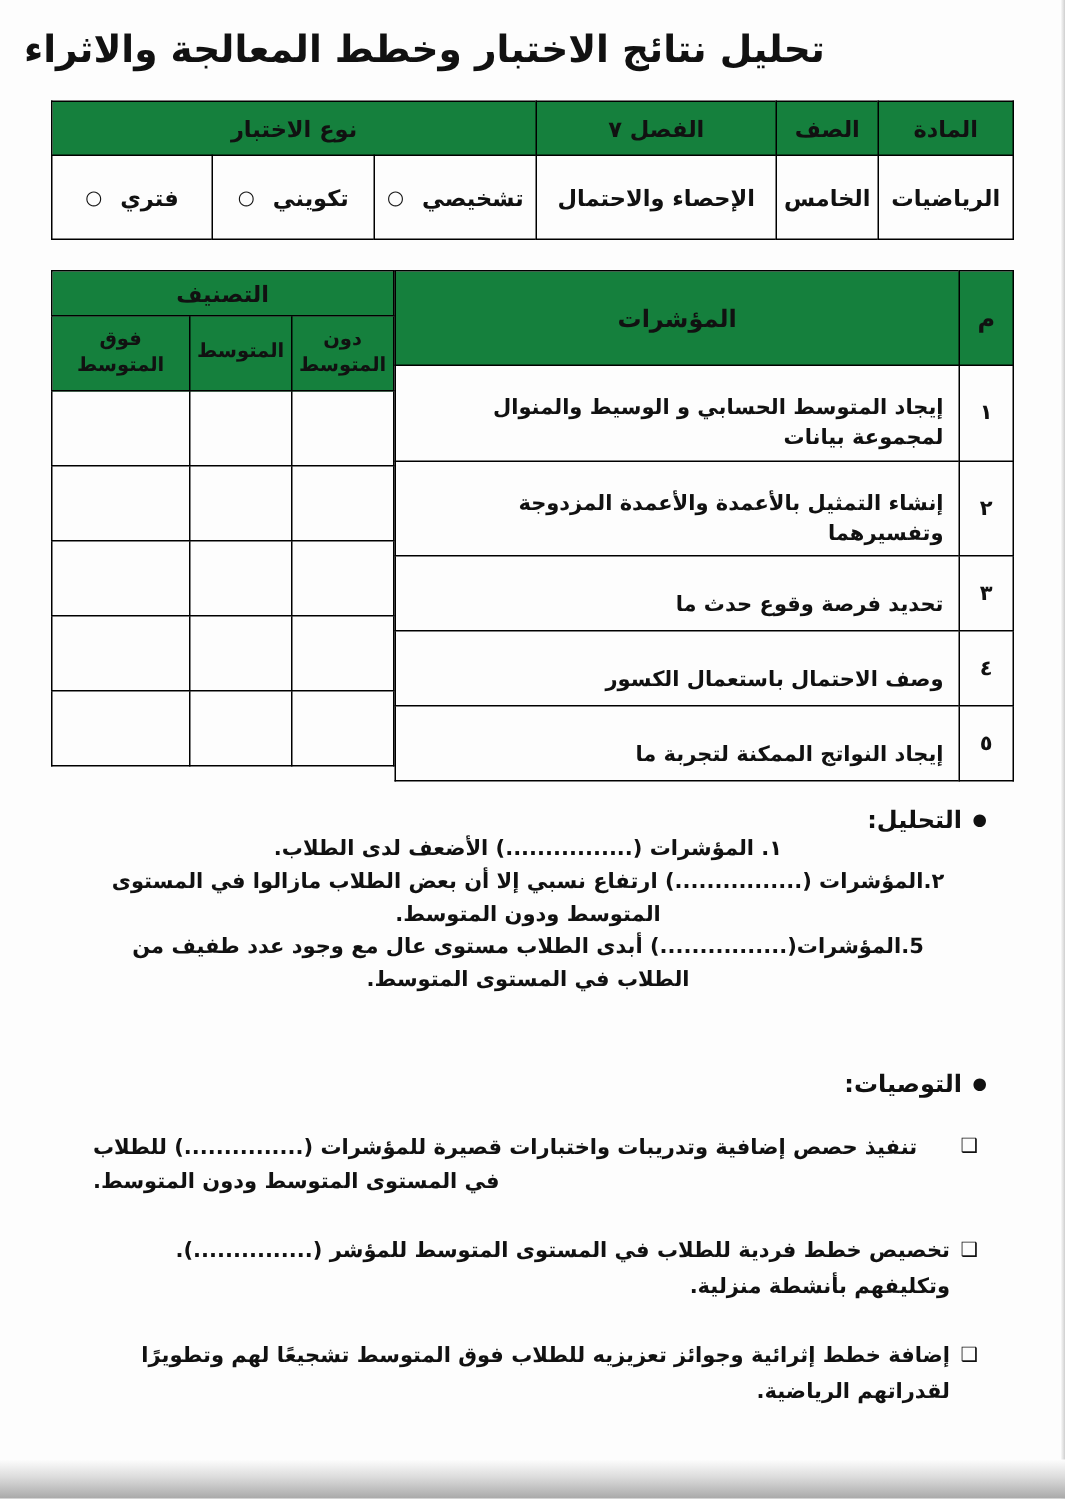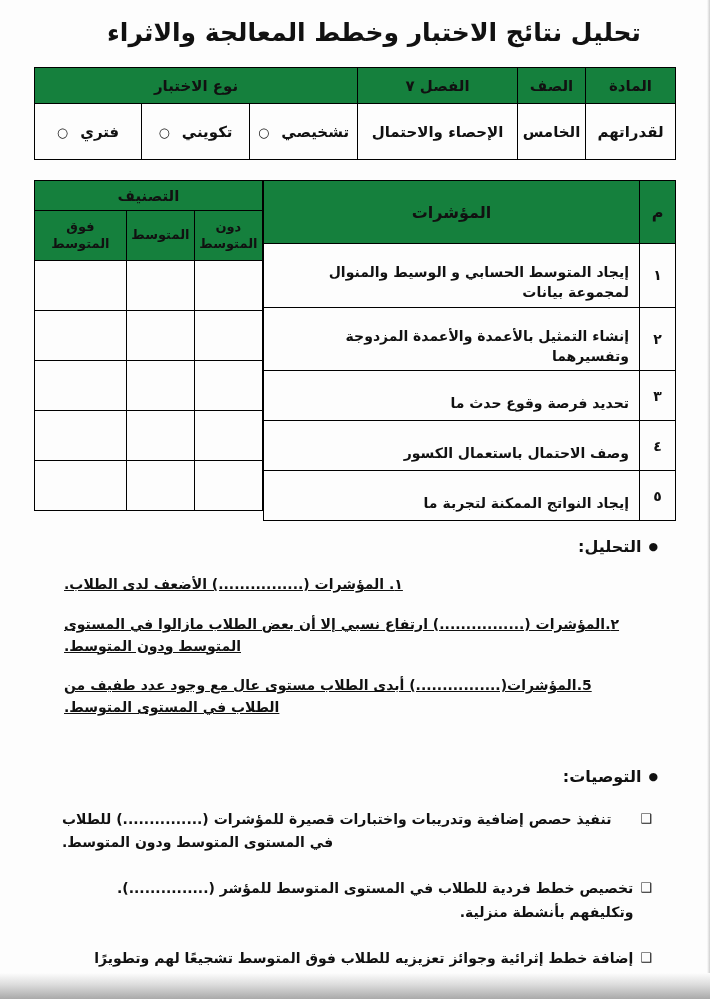--- a/index.html
+++ b/index.html
@@ -8,22 +8,22 @@
     width: 710px; height: 999px;
     background: #fdfdfd;
     font-family: "DejaVu Sans", "Liberation Sans", sans-serif;
     direction: rtl;
     position: relative;
     overflow: hidden;
     color: #111;
   }
   .page { padding: 14px 34px 0 34px; position: relative; }
   .title {
-    font-size: 25px; font-weight: bold; text-align: right;
-    position: relative; right: 35px;
+    font-size: 25px; font-weight: bold; text-align: left;
+    position: relative; right: 18px;
     margin: 4px 0 20px 0;
   }
   table { border-collapse: collapse; table-layout: fixed; }
   th, td { border: 1.5px solid #000; }
   th { background: #15803d; font-weight: bold; }
 
   
   .t1 { width: 100%; }
   .t1 th { height: 36px; font-size: 15px; text-align: center; }
   .t1 td { height: 56px; font-size: 15px; font-weight: bold; text-align: center; vertical-align: middle; }
@@ -42,24 +42,22 @@
   .t2-cls th.h2 { height: 50px; font-size: 13px; text-align: center; line-height: 1.3; padding: 2px; }
   .t2-cls td { height: 50px; }
 
   
   .section { margin-top: 16px; }
   .sec-head { display: flex; align-items: center; gap: 7px; padding-right: 18px; }
   .bullet { font-size: 11px; line-height: 1; }
   .sec-title { font-size: 16px; font-weight: bold; }
   .ana-item {
     padding-right: 36px; padding-left: 30px;
-    margin-top: 18px;
     font-size: 14px; font-weight: 600; line-height: 1.55;
-    text-align: left;
-    text-decoration: underline;
+    text-align: center;
   }
   .recs { margin-top: 48px; }
   .rec-item {
     display: flex; align-items: flex-start; gap: 7px;
     padding-right: 24px; padding-left: 28px;
     margin-top: 22px;
     font-size: 14px; font-weight: 600; line-height: 1.7;
   }
   .checkbox { font-size: 13px; line-height: 1.7; }
   .rec-text { flex: 1; text-align: right; }
@@ -91,21 +89,21 @@
         <col>
     </colgroup>
     <tbody>
         <tr>
       <th>المادة</th>
       <th>الصف</th>
       <th>الفصل ٧</th>
       <th colspan="3">نوع الاختبار</th>
     </tr>
     <tr>
-      <td>لقدراتهم</td>
+      <td>الرياضيات</td>
       <td>الخامس</td>
       <td>الإحصاء والاحتمال</td>
       <td>
         <span class="opt">
           <span>تشخيصي</span>
           <span class="radio">○</span>
         </span>
       </td>
       <td>
         <span class="opt">

